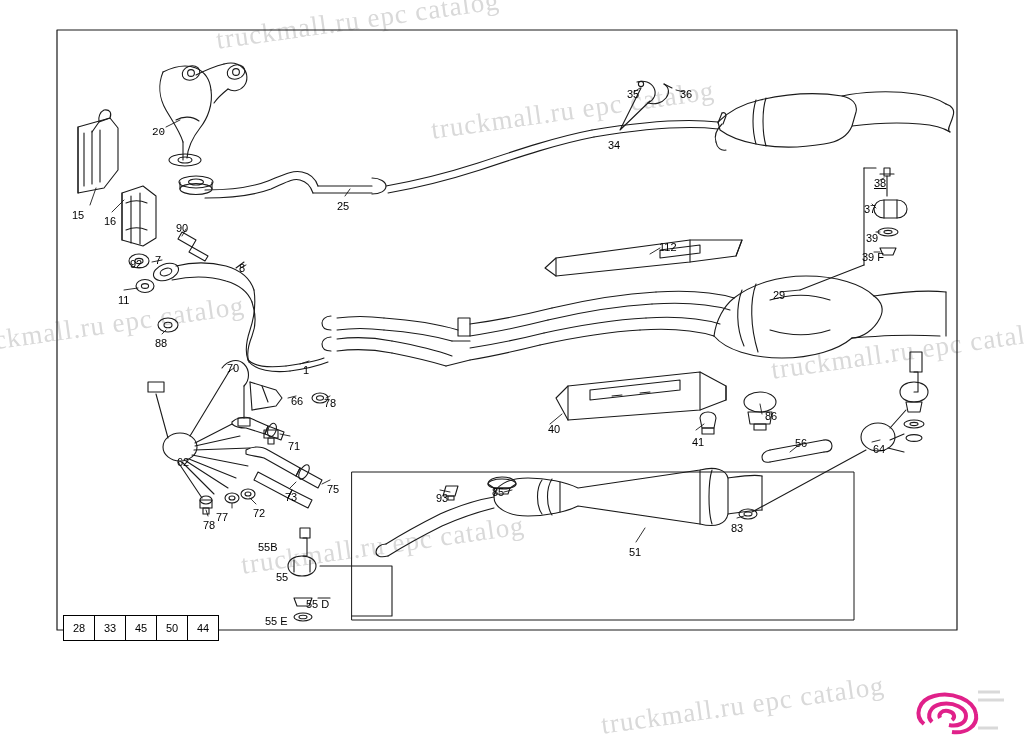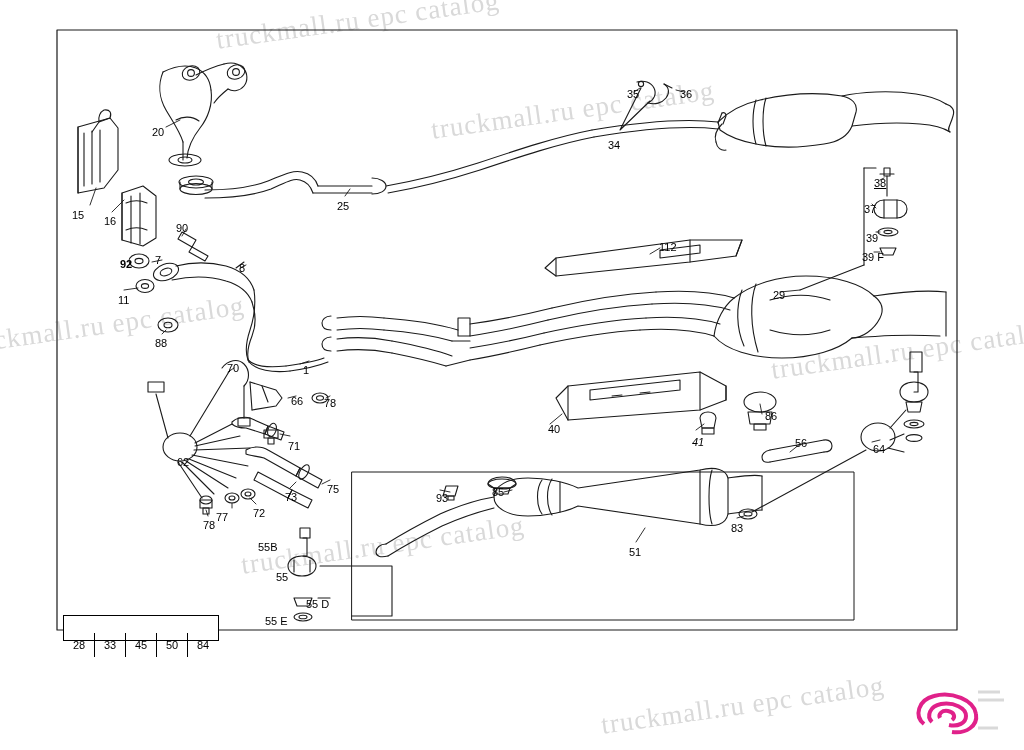--- a/index.html
+++ b/index.html
@@ -53,21 +53,20 @@
     background: #fff;
   }
   .legend-cell {
     width: 30px;
     height: 100%;
     display: flex;
     align-items: center;
     justify-content: center;
     font-size: 11px;
     border-right: 1px solid #000;
-    margin-top: 17px;
   }
   .legend-cell:last-child { border-right: none; }
   .brand {
     position: absolute;
     right: 16px;
     bottom: 10px;
     width: 180px;
     height: 62px;
   }
   .brand-text {
@@ -370,69 +369,69 @@
       <path d="M874 252 L 880 252" stroke-width="0.9"></path>
       <path d="M634 92 L 640 88" stroke-width="0.9"></path>
       <path d="M684 92 L 676 90" stroke-width="0.9"></path>
       <path d="M880 440 L 872 442" stroke-width="0.9"></path>
     </g>
   </svg>
 
   <div id="callouts">
       <div class="lbl" style="left: 72px; top: 209px;">15</div>
       <div class="lbl" style="left: 104px; top: 215px;">16</div>
-      <div class="lbl" style="left: 152px; top: 126px;">20</div>
+      <div class="lbl" style="left: 152px; top: 126px; font-family: Liberation Mono, monospace;">20</div>
       <div class="lbl" style="left: 337px; top: 200px;">25</div>
       <div class="lbl" style="left: 608px; top: 139px;">34</div>
       <div class="lbl" style="left: 627px; top: 88px;">35</div>
       <div class="lbl" style="left: 680px; top: 88px;">36</div>
       <div class="lbl" style="left: 874px; top: 177px; text-decoration: underline;">38</div>
       <div class="lbl" style="left: 864px; top: 203px;">37</div>
       <div class="lbl" style="left: 866px; top: 232px;">39</div>
       <div class="lbl" style="left: 862px; top: 251px;">39 F</div>
       <div class="lbl" style="left: 659px; top: 241px;">112</div>
       <div class="lbl" style="left: 773px; top: 289px;">29</div>
       <div class="lbl" style="left: 176px; top: 222px;">90</div>
-      <div class="lbl" style="left: 120px; top: 258px; font-weight: bold;">92</div>
+      <div class="lbl" style="left: 130px; top: 258px;">92</div>
       <div class="lbl" style="left: 155px; top: 254px;">7</div>
       <div class="lbl" style="left: 239px; top: 262px;">8</div>
       <div class="lbl" style="left: 118px; top: 294px;">11</div>
       <div class="lbl" style="left: 155px; top: 337px;">88</div>
       <div class="lbl" style="left: 303px; top: 364px;">1</div>
       <div class="lbl" style="left: 227px; top: 362px;">70</div>
       <div class="lbl" style="left: 291px; top: 395px;">66</div>
       <div class="lbl" style="left: 324px; top: 397px;">78</div>
       <div class="lbl" style="left: 288px; top: 440px;">71</div>
       <div class="lbl" style="left: 177px; top: 456px;">62</div>
       <div class="lbl" style="left: 285px; top: 491px;">73</div>
       <div class="lbl" style="left: 327px; top: 483px;">75</div>
       <div class="lbl" style="left: 253px; top: 507px;">72</div>
       <div class="lbl" style="left: 216px; top: 511px;">77</div>
       <div class="lbl" style="left: 203px; top: 519px;">78</div>
       <div class="lbl" style="left: 540px; top: 423px; margin-left: 8px;">40</div>
-      <div class="lbl" style="left: 692px; top: 436px; font-style: italic;">41</div>
+      <div class="lbl" style="left: 692px; top: 436px;">41</div>
       <div class="lbl" style="left: 765px; top: 410px;">86</div>
       <div class="lbl" style="left: 795px; top: 437px;">56</div>
       <div class="lbl" style="left: 873px; top: 443px;">64</div>
       <div class="lbl" style="left: 731px; top: 522px;">83</div>
       <div class="lbl" style="left: 436px; top: 492px;">93</div>
       <div class="lbl" style="left: 492px; top: 486px;">85</div>
       <div class="lbl" style="left: 629px; top: 546px;">51</div>
       <div class="lbl" style="left: 258px; top: 541px;">55B</div>
       <div class="lbl" style="left: 268px; top: 571px; padding-left: 8px;">55</div>
       <div class="lbl" style="left: 267px; top: 598px; padding-left: 39px;">55 D</div>
       <div class="lbl" style="left: 265px; top: 615px;">55 E</div>
     </div>
 
   <div class="legend" id="legend">
       <div class="legend-cell">28</div>
       <div class="legend-cell">33</div>
       <div class="legend-cell">45</div>
       <div class="legend-cell">50</div>
-      <div class="legend-cell">84</div>
+      <div class="legend-cell">44</div>
     </div>
 
   <svg class="brand" viewBox="0 0 180 62" xmlns="http://www.w3.org/2000/svg">
     <g fill="none" stroke="#e0218a" stroke-width="4">
       <path d="M96 46 C 86 38 90 22 106 18 C 124 13 146 22 148 36 C 150 48 138 56 124 54"></path>
       <path d="M104 44 C 98 38 102 28 113 26 C 126 24 138 30 138 38 C 138 45 130 49 121 47"></path>
       <path d="M112 40 C 110 36 114 32 120 33 C 126 34 128 39 124 42"></path>
     </g>
     <g stroke="#d9d9d9" stroke-width="3" fill="none">
       <path d="M150 14 L 172 14 M150 22 L 176 22 M150 50 L 170 50"></path>

